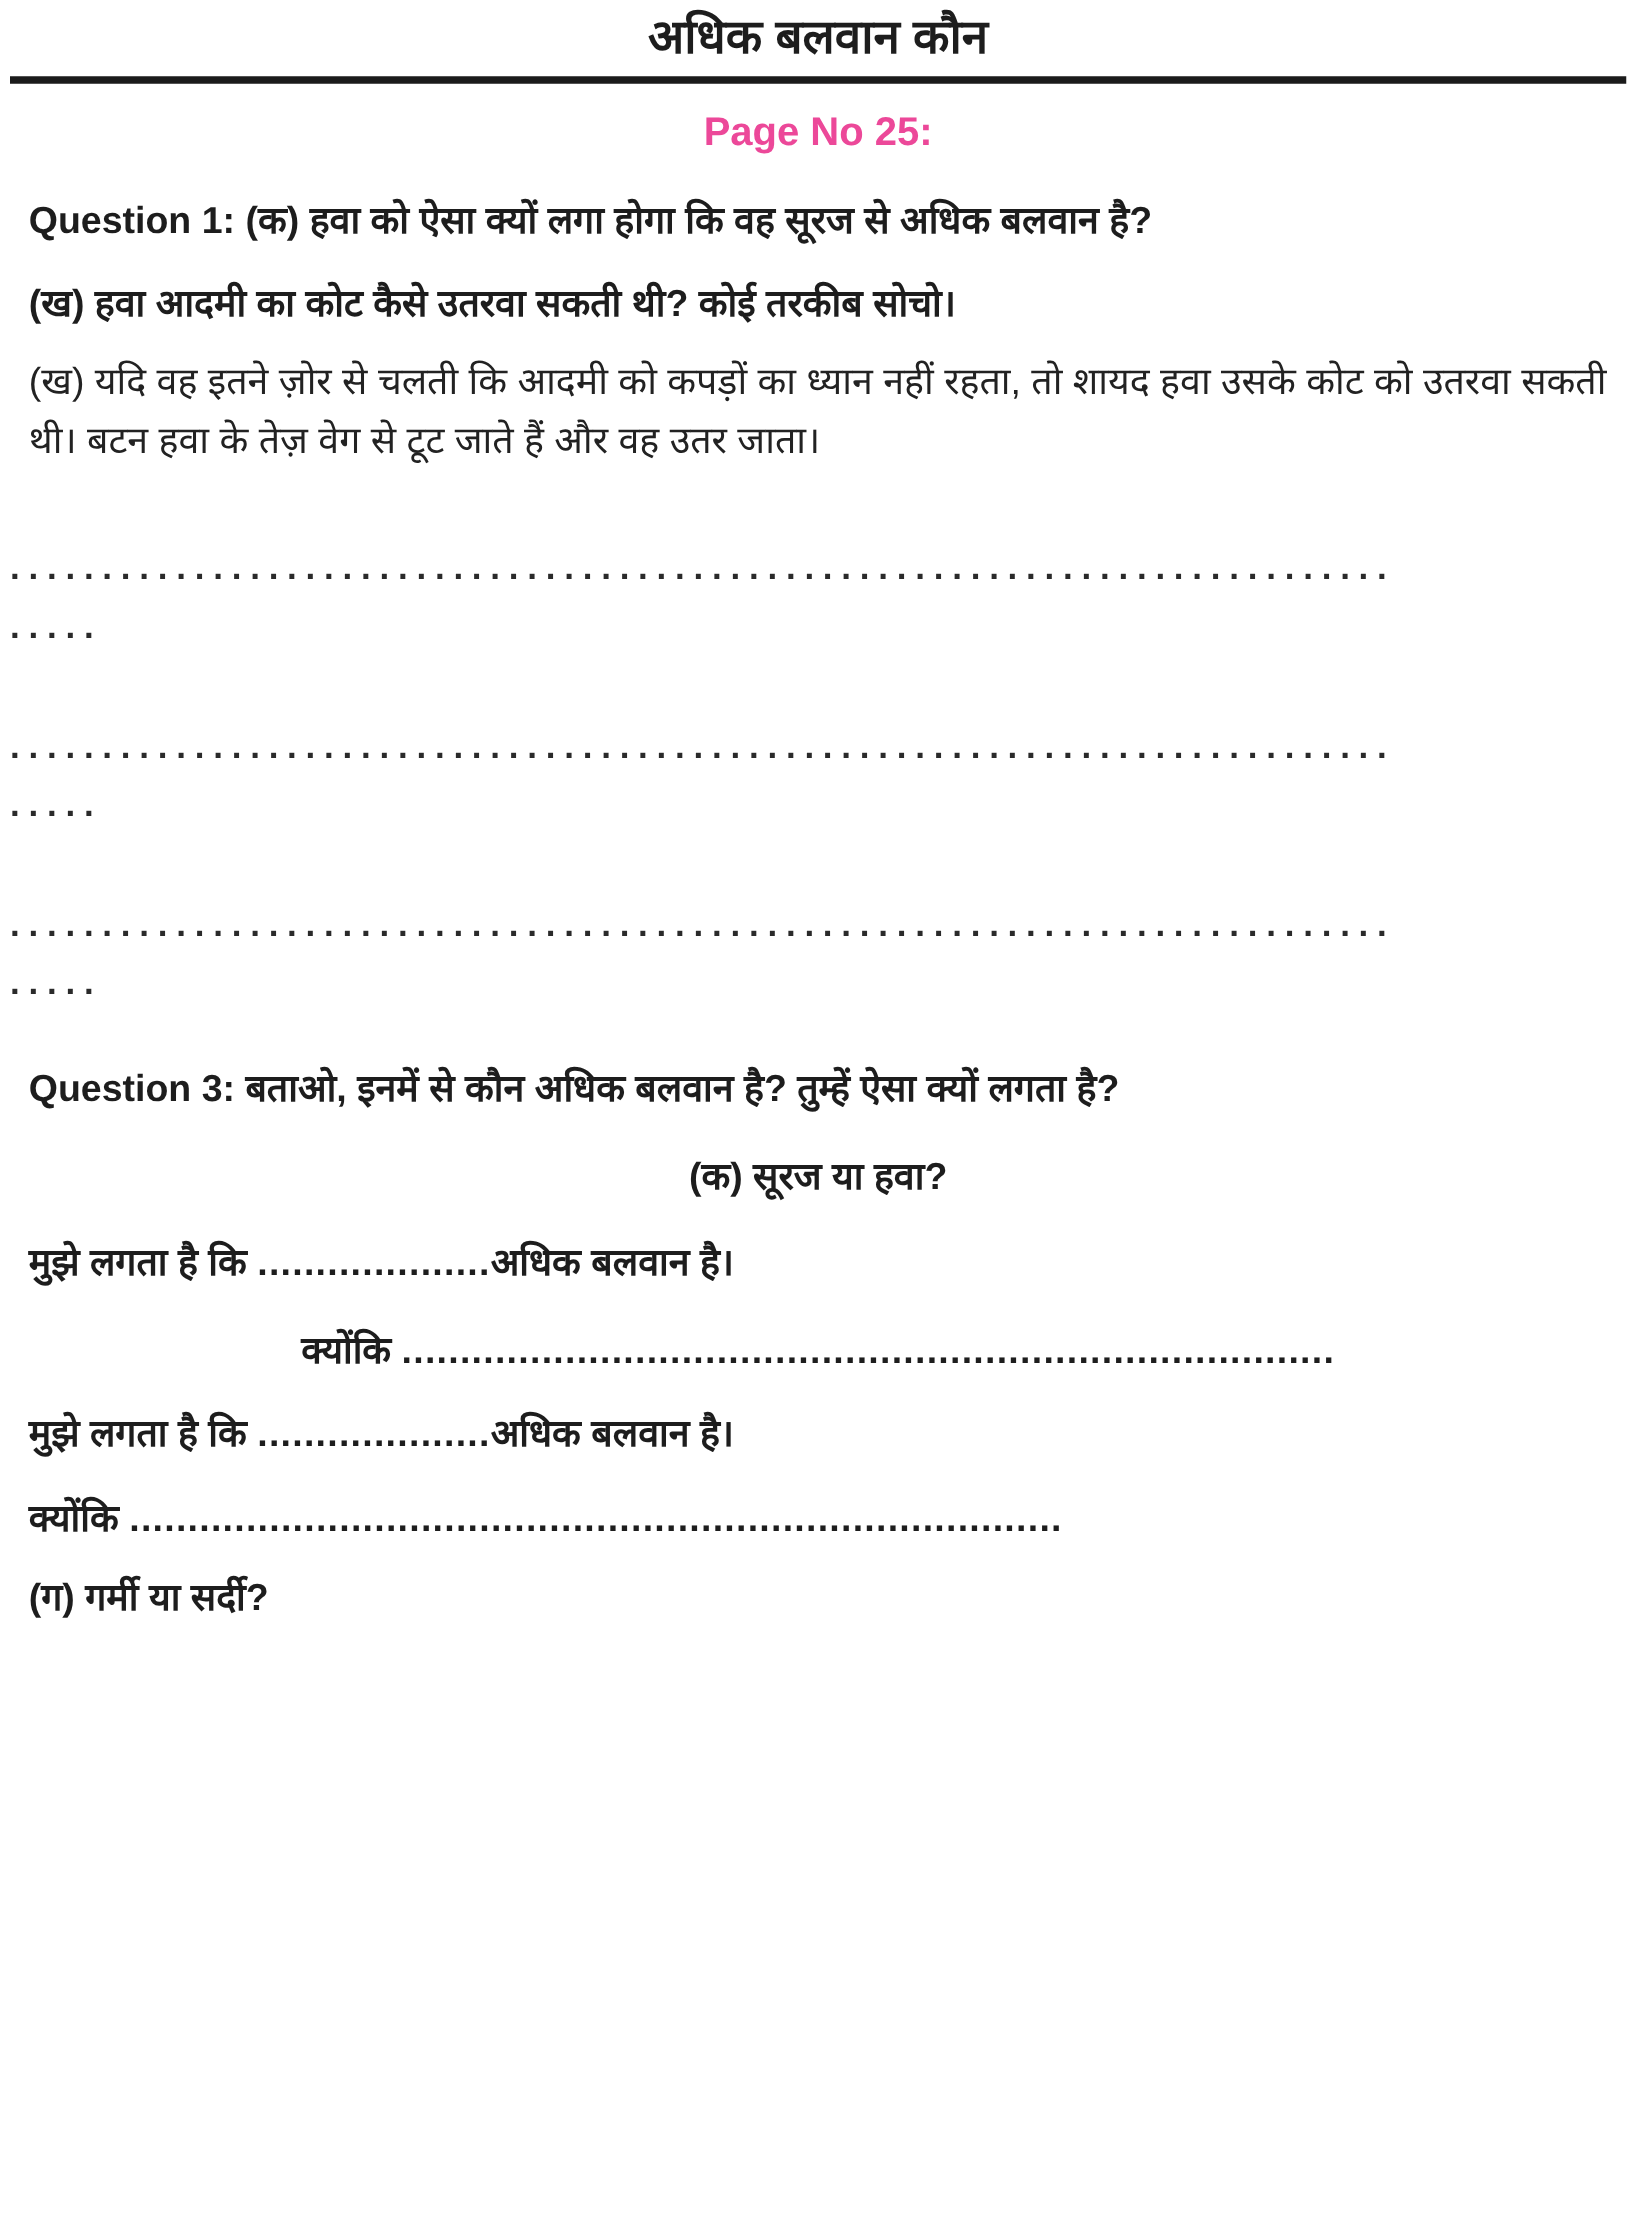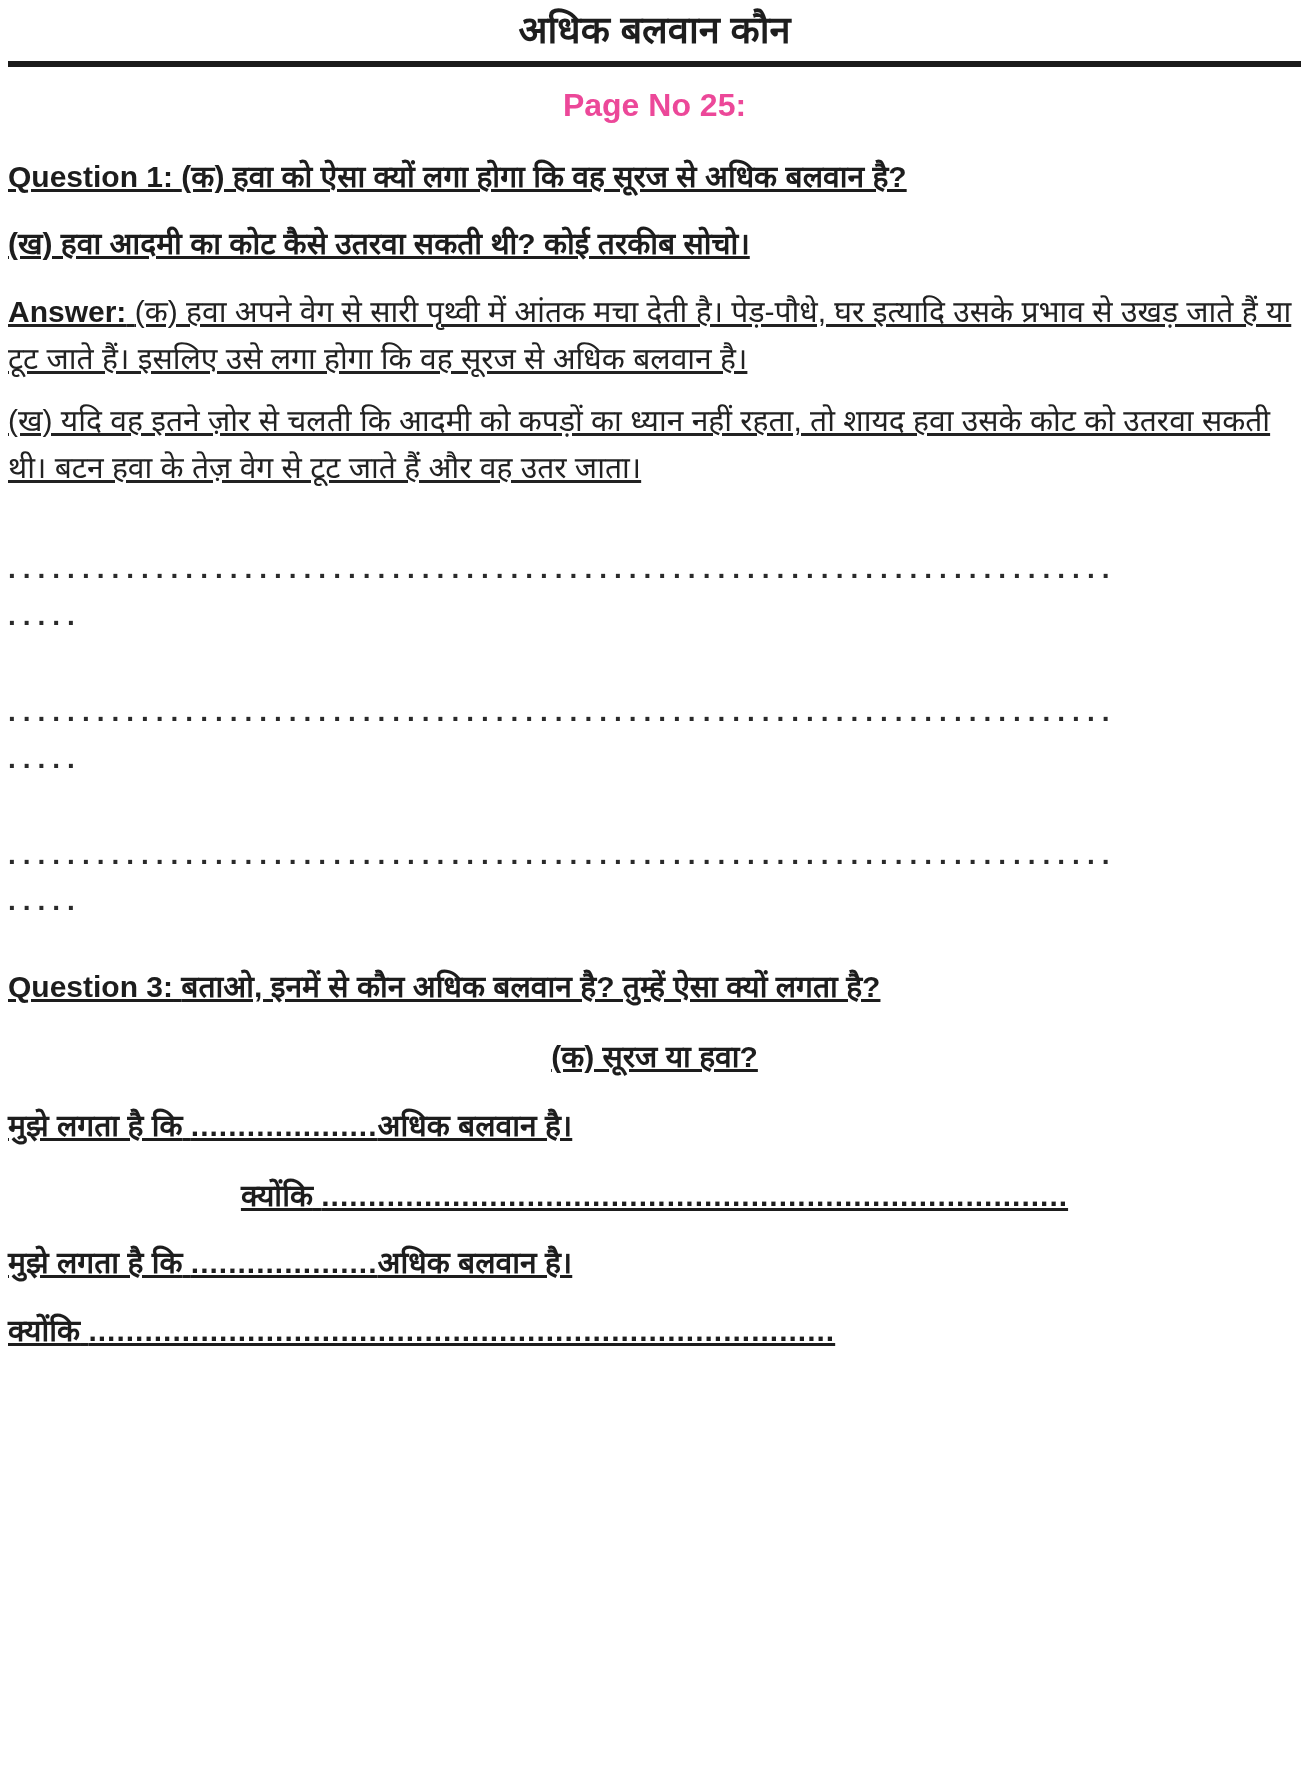--- a/index.html
+++ b/index.html
@@ -32,25 +32,24 @@
   }
   .pageno {
     margin: 20px 0 0;
     text-align: center;
     font-size: 32px;
     font-weight: 700;
     color: #ec4899;
   }
 
   p.para {
-    margin: 0;
+    margin: 15px;
     font-size: 30px;
     line-height: 1.55;
     color: #222222;
-    text-decoration: underline;
   }
   p.para.bold { font-weight: 700; color: #1d1d1d; }
   .label { font-weight: 700; color: #1d1d1d; }
   .bullet { font-size: 24px; vertical-align: 2px; padding: 0 2px; }
 
   .dots {
     margin: 0;
     color: #2a2a2a;
     font-weight: 700;
     font-size: 28px;
@@ -81,21 +80,20 @@
 <div class="page">
 
   <h1 class="title">अधिक बलवान कौन</h1>
   <hr class="rule">
   <div class="pageno">Page No 25:</div>
 
   <p class="para bold mt30"><span class="label">Question 1:</span> <span>(क) हवा को ऐसा क्यों लगा होगा कि वह सूरज से अधिक बलवान है?</span></p>
 
   <p class="para bold mt20">(ख) हवा आदमी का कोट कैसे उतरवा सकती थी? कोई तरकीब सोचो।</p>
 
-  <p class="para mt22"><span class="label">Answer:</span> <span>(क) हवा अपने वेग से सारी पृथ्वी में आंतक मचा देती है। पेड़-पौधे, घर इत्यादि उसके प्रभाव से उखड़ जाते हैं या टूट जाते हैं। इसलिए उसे लगा होगा कि वह सूरज से अधिक बलवान है।</span></p>
 
   <p class="para mt16">(ख) यदि वह इतने ज़ोर से चलती कि आदमी को कपड़ों का ध्यान नहीं रहता, तो शायद हवा उसके कोट को उतरवा सकती थी। बटन हवा के तेज़ वेग से टूट जाते हैं और वह उतर जाता।</p>
 
 
   <p class="dots dots-full mt60">...........................................................................</p>
   <p class="dots dots-tail mt10">.....</p>
 
   <p class="dots dots-full mt60">...........................................................................</p>
   <p class="dots dots-tail mt10">.....</p>
 
@@ -109,14 +107,15 @@
 
   <p class="para bold mt22"><span>मुझे लगता है कि</span> <span class="idots">....................</span><span>अधिक बलवान है।</span></p>
 
   <p class="para bold mt24"><span>क्योंकि</span> <span class="idots">................................................................................</span></p>
 
 
   <p class="para bold mt20"><span>मुझे लगता है कि</span> <span class="idots">....................</span><span>अधिक बलवान है।</span></p>
 
   <p class="para bold mt22"><span>क्योंकि</span> <span class="idots">................................................................................</span></p>
 
+  <p class="para bold mt16">(ग) गर्मी या सर्दी?</p>
 
 </div>
 
 </body></html>

